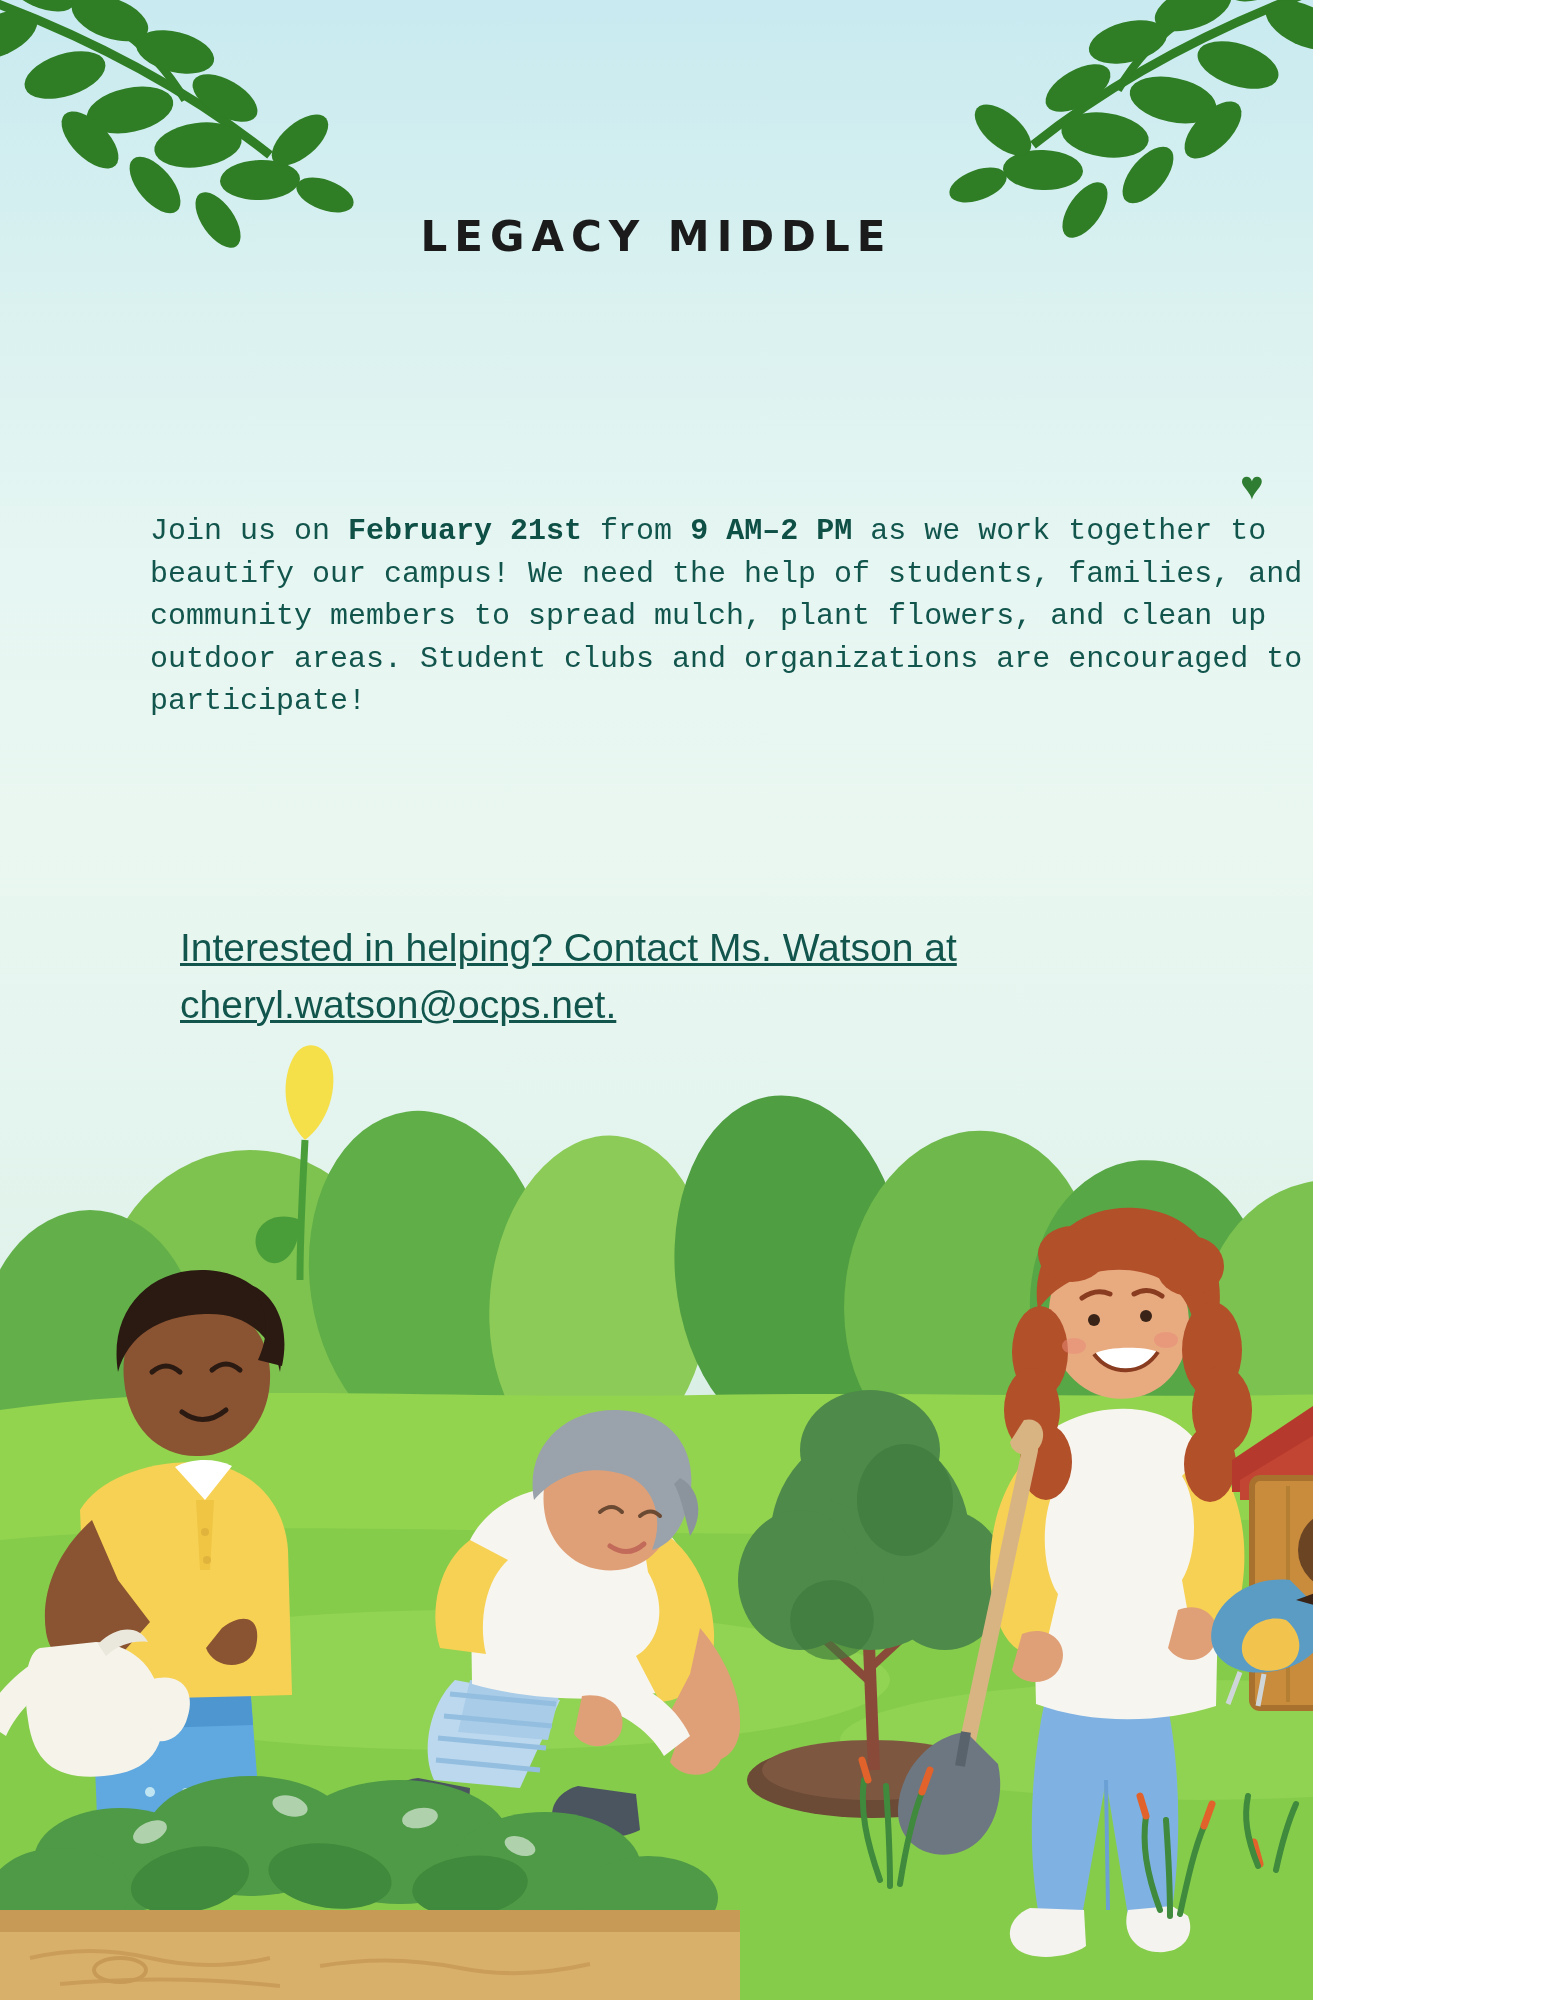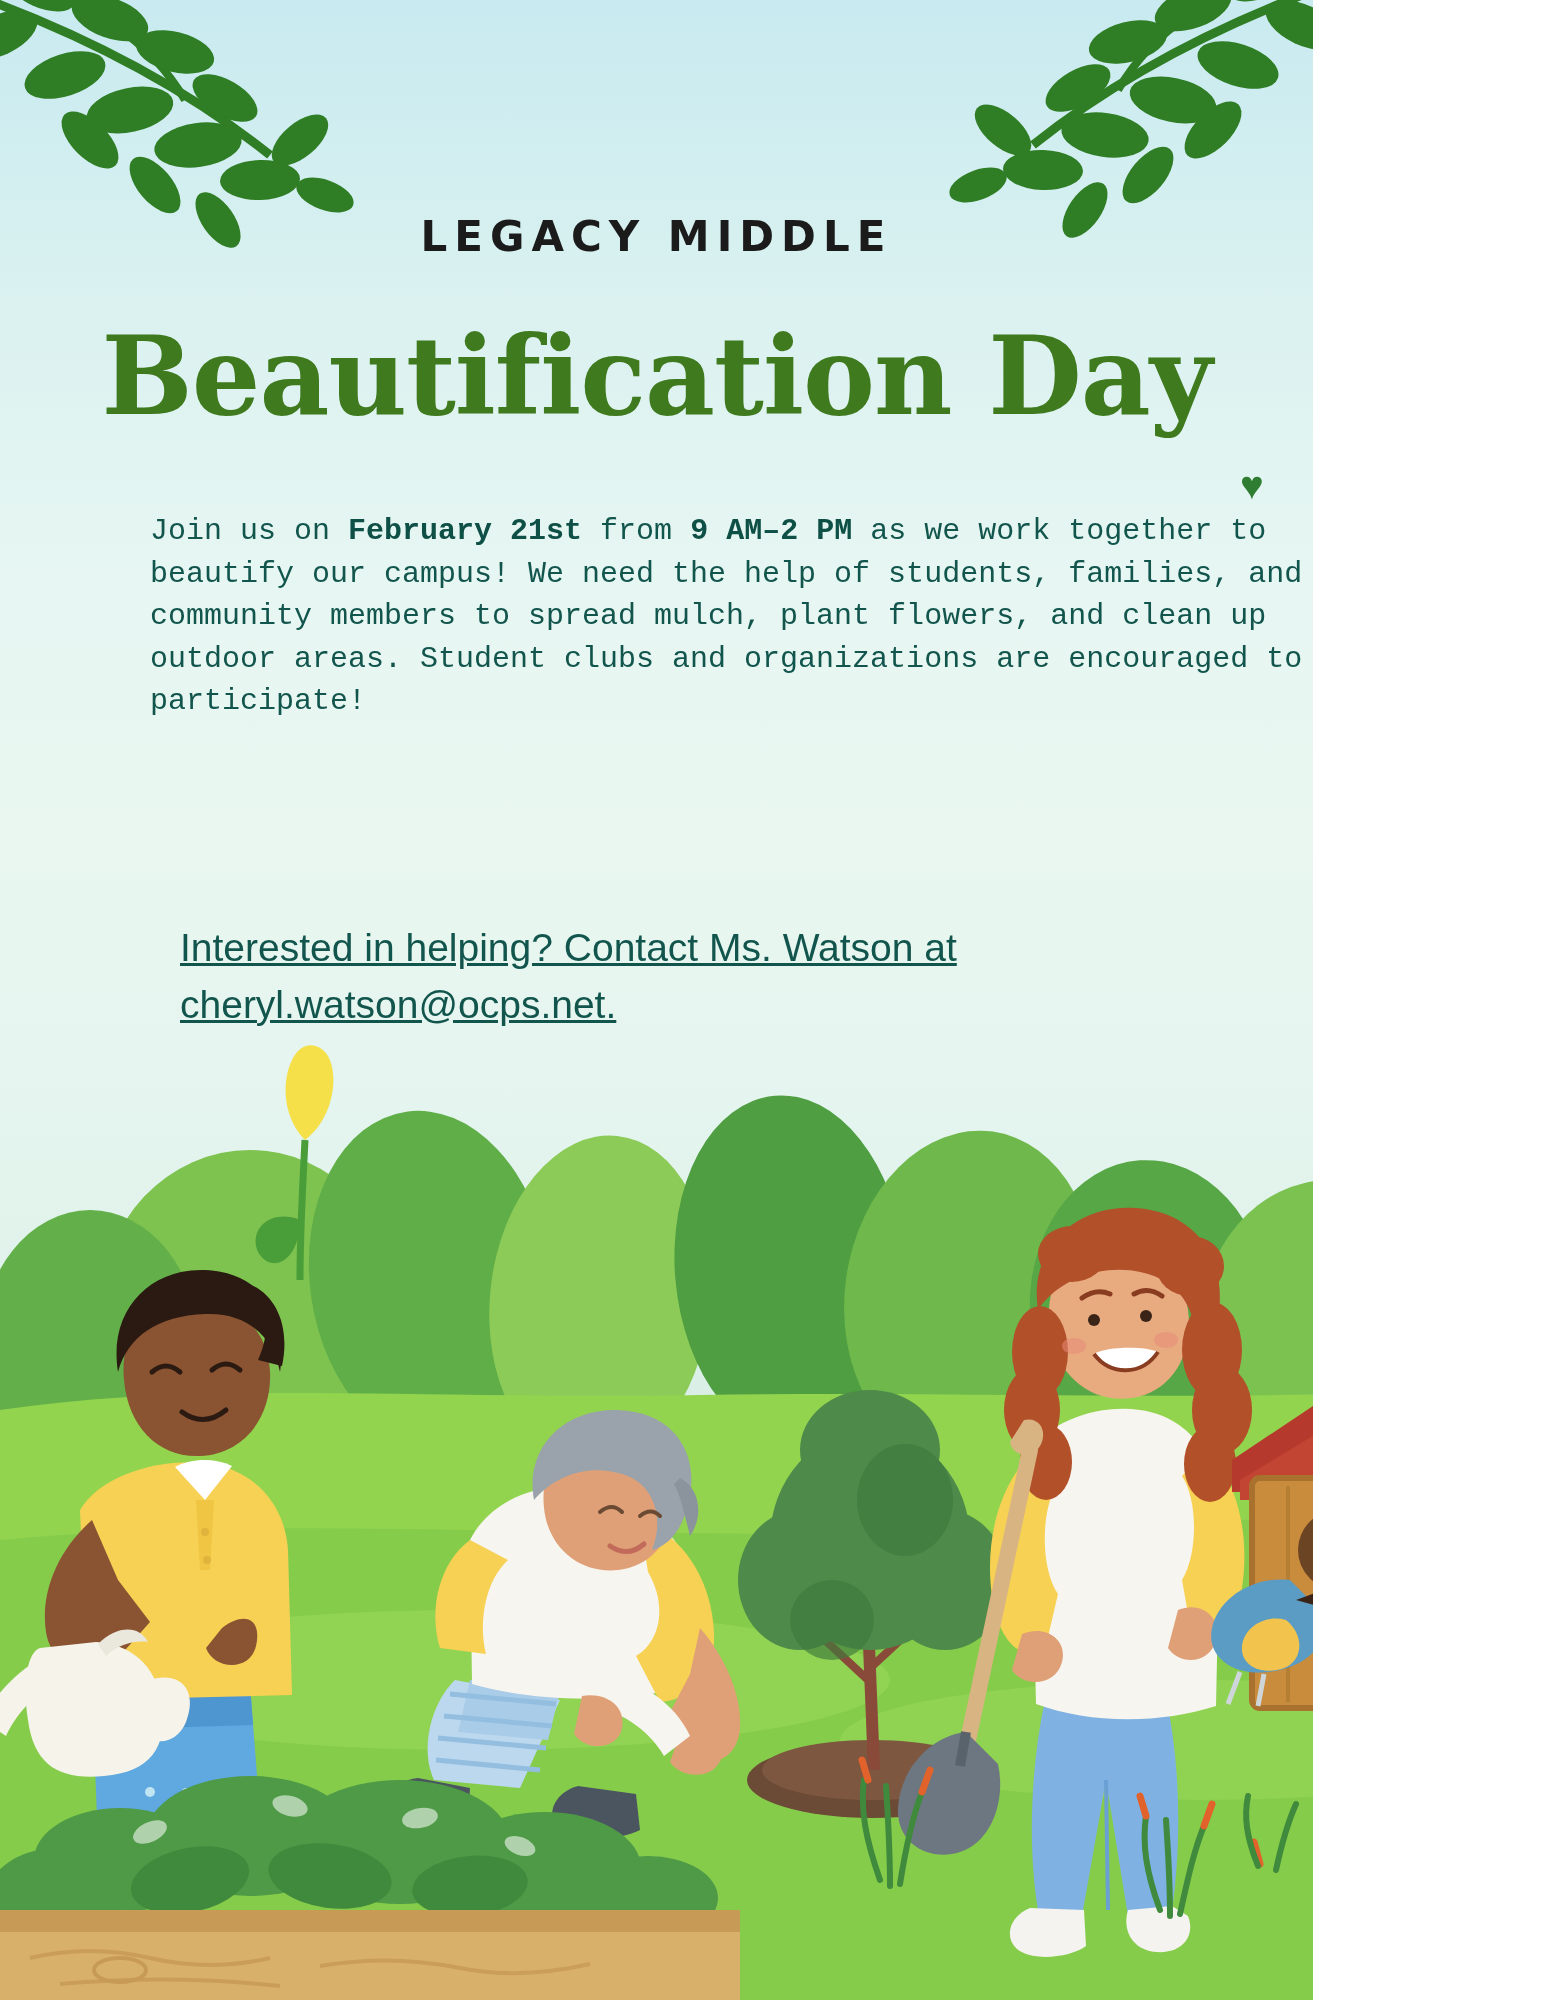--- a/index.html
+++ b/index.html
@@ -143,21 +143,20 @@
       <ellipse cx="255" cy="118" rx="36" ry="18" transform="rotate(30 255 118)"></ellipse>
       <ellipse cx="120" cy="160" rx="36" ry="18" transform="rotate(45 120 160)"></ellipse>
       <ellipse cx="185" cy="205" rx="34" ry="17" transform="rotate(50 185 205)"></ellipse>
       <ellipse cx="248" cy="240" rx="32" ry="16" transform="rotate(55 248 240)"></ellipse>
       <ellipse cx="330" cy="160" rx="34" ry="17" transform="rotate(-40 330 160)"></ellipse>
       <ellipse cx="355" cy="215" rx="30" ry="15" transform="rotate(20 355 215)"></ellipse>
     </g>
   </svg>
 
   <div class="school-name">LEGACY MIDDLE</div>
-  <div class="headline">Beautification Day</div>
   <div class="heart-icon">♥</div>
 
   <div class="body-copy">
     <span>Join us on </span><b>February 21st</b><span> from </span><b>9 AM–2 PM</b><span> as we work together to beautify our campus! We need the help of students, families, and community members to spread mulch, plant flowers, and clean up outdoor areas. Student clubs and organizations are encouraged to participate!</span>
   </div>
 
   <div class="contact-copy">Interested in helping? Contact Ms. Watson at cheryl.watson@ocps.net.</div>
 
   <svg class="scene" viewBox="0 0 1545 1020" preserveAspectRatio="xMidYMax meet">
 

